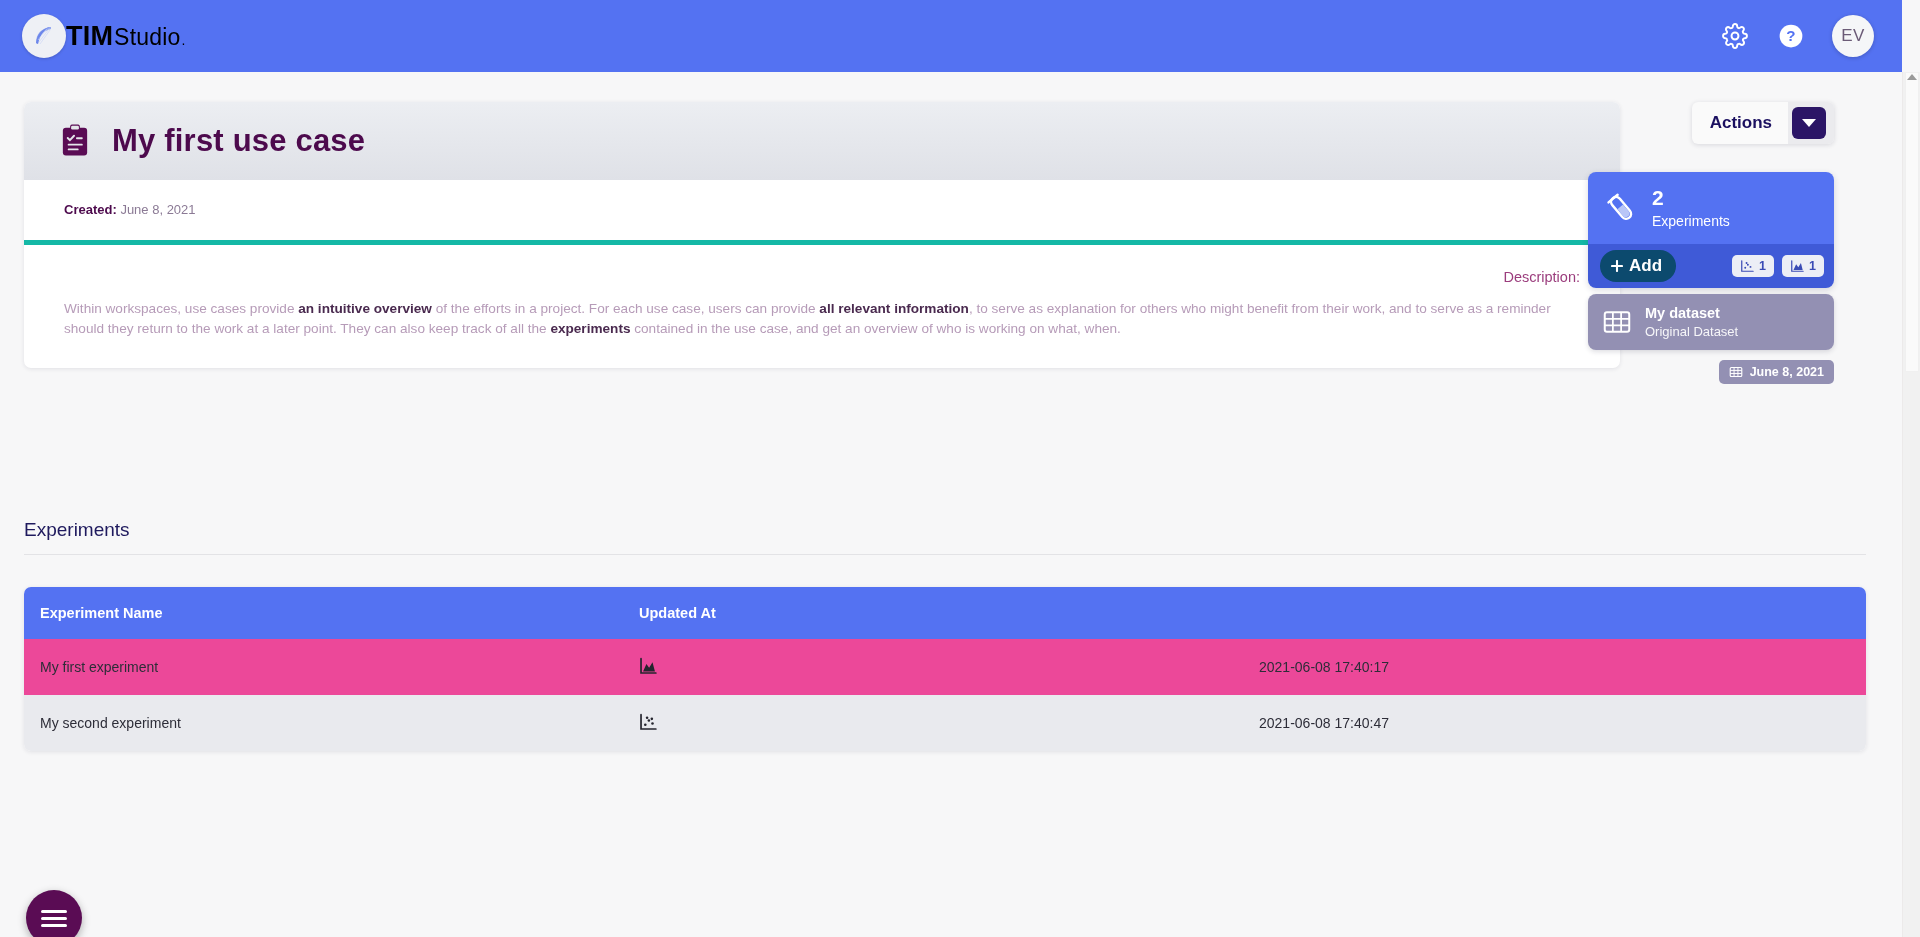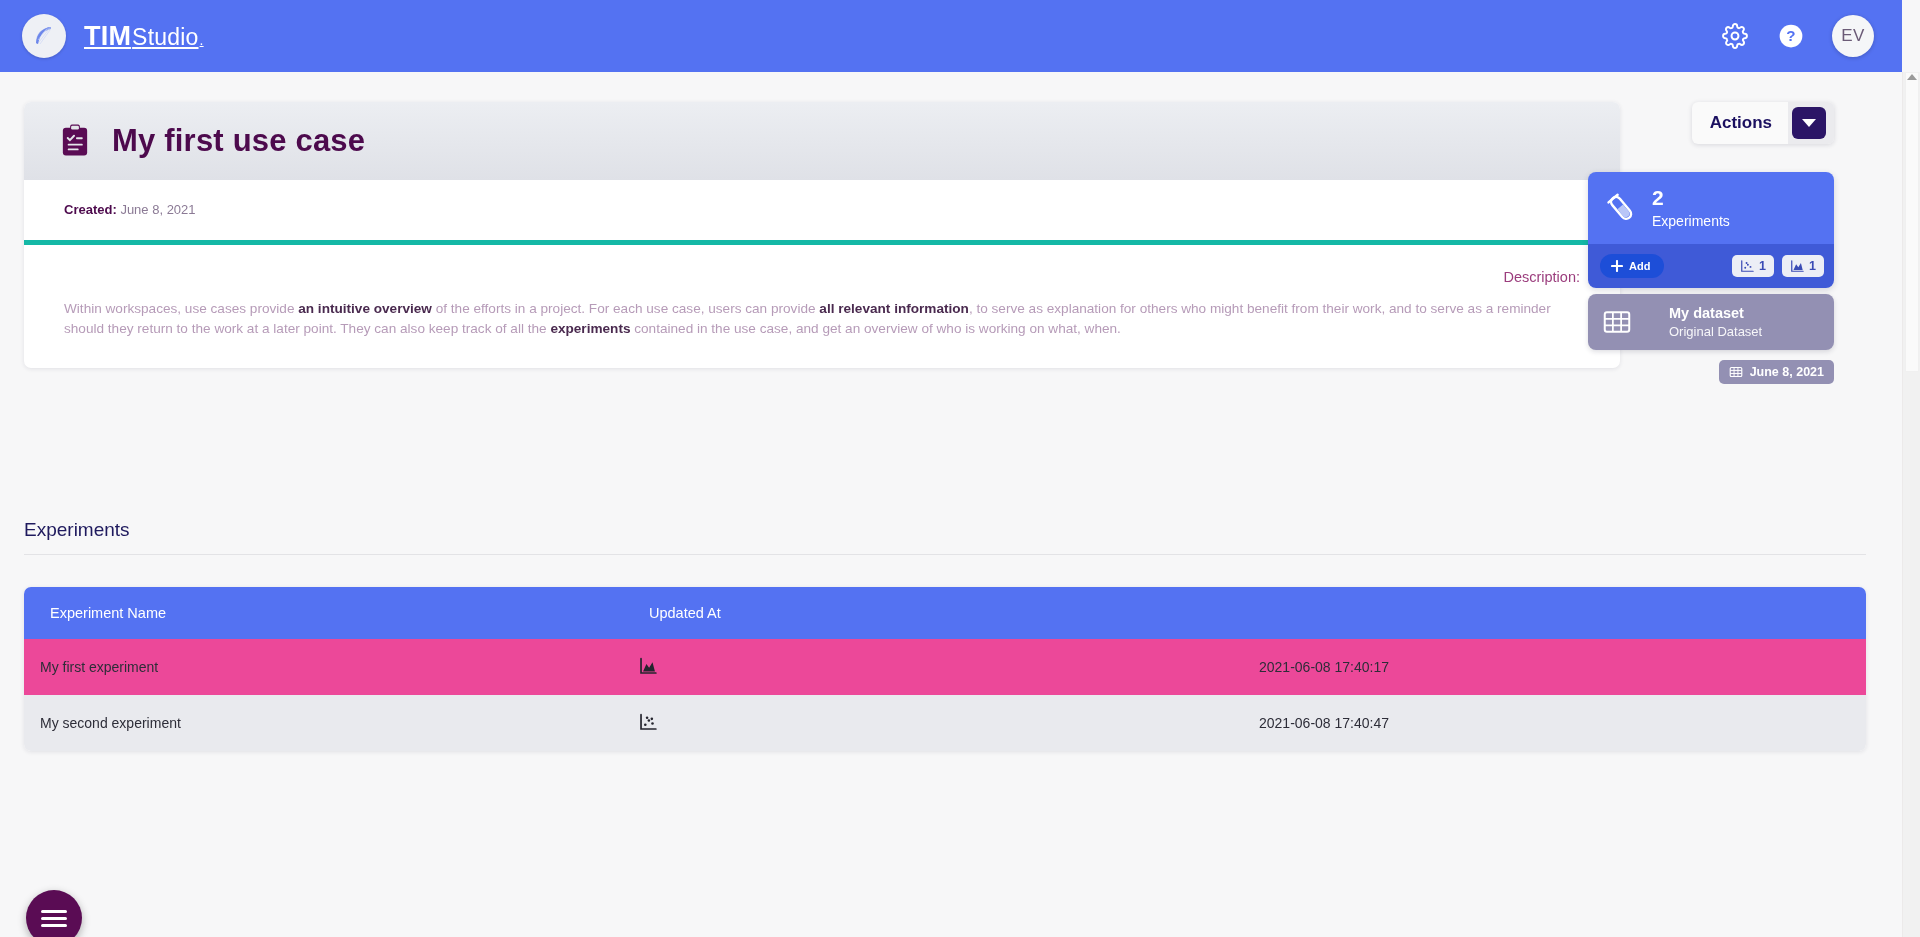--- a/index.html
+++ b/index.html
@@ -20,25 +20,24 @@
     padding: 0 28px 0 22px;
   }
   .logo-mark {
     width: 44px; height: 44px; border-radius: 50%;
     background: #eef0f5;
     display: flex; align-items: center; justify-content: center;
     box-shadow: 0 1px 3px rgba(0,0,0,.18);
     flex: 0 0 auto;
   }
   .brand {
-    margin-left: 18px;
-    color: #ffffff;
+    color: #000000;
     font-size: 27px;
     letter-spacing: .2px;
-    display: flex; align-items: baseline; text-decoration: underline;
+    display: flex; align-items: baseline;
   }
   .brand .b1 { font-weight: 700; }
   .brand .b2 { font-weight: 400; font-size: 23px; margin-left: 1px; }
   .brand .b3 { font-weight: 400; font-size: 14px; margin-left: 1px; }
   .topbar-right {
     margin-left: auto;
     display: flex; align-items: center; gap: 26px;
   }
   .icon-btn {
     width: 30px; height: 30px;
@@ -165,24 +164,24 @@
   }
   .exp-count .num { font-size: 21px; font-weight: 700; line-height: 1.05; }
   .exp-count .lbl { font-size: 14px; font-weight: 400; margin-top: 3px; }
   .exp-card-bottom {
     background: #3f5ad7;
     height: 44px;
     display: flex; align-items: center;
     padding: 0 10px 0 12px;
   }
   .add-btn {
-    background: #1d4ed8; color: #fff;
+    background: #0c4a6e; color: #fff;
     border-radius: 16px;
     padding: 6px 14px 6px 11px;
-    font-size: 11px; font-weight: 700;
+    font-size: 17px; font-weight: 700;
     display: flex; align-items: center; gap: 6px;
     cursor: pointer;
   }
   .mini-badges { margin-left: auto; display: flex; gap: 8px; }
   .mini-badge {
     background: #eceef6; color: #3a4bb5;
     border-radius: 5px;
     padding: 4px 8px;
     font-size: 12.5px; font-weight: 700;
     display: flex; align-items: center; gap: 5px;
@@ -191,21 +190,20 @@
 
   .ds-card {
     position: absolute; right: 68px; top: 222px;
     width: 246px; height: 56px;
     background: #9390b3;
     border-radius: 8px;
     display: flex; align-items: center;
     padding: 0 14px;
     box-shadow: 0 2px 5px rgba(30,30,60,.14);
     cursor: pointer;
-    gap: 24px;
   }
   .ds-text { margin-left: 13px; color: #ffffff; }
   .ds-text .t1 { font-size: 14.5px; font-weight: 700; line-height: 1.15; }
   .ds-text .t2 { font-size: 13px; font-weight: 400; opacity: .92; margin-top: 2px; }
 
   .ds-date {
     position: absolute; right: 68px; top: 288px;
     background: #9390b3; color: #fff;
     border-radius: 5px;
     padding: 5px 10px;
@@ -229,21 +227,21 @@
     border-radius: 7px;
     overflow: hidden;
     box-shadow: 0 1px 4px rgba(30,30,60,.10);
     background: #fff;
   }
   .thead {
     display: flex; align-items: center;
     height: 52px;
     background: #5472f2;
     color: #ffffff;
-    font-size: 14.5px; font-weight: 400; padding-left: 10px;
+    font-size: 14.5px; font-weight: 700;
   }
   .trow {
     display: flex; align-items: center;
     height: 56px;
     font-size: 14px;
     color: #2d2d38;
   }
   .trow.odd { background: #ec4899; }
   .trow.even { background: #e9eaee; }
   .c-name { width: 615px; padding-left: 16px; }

